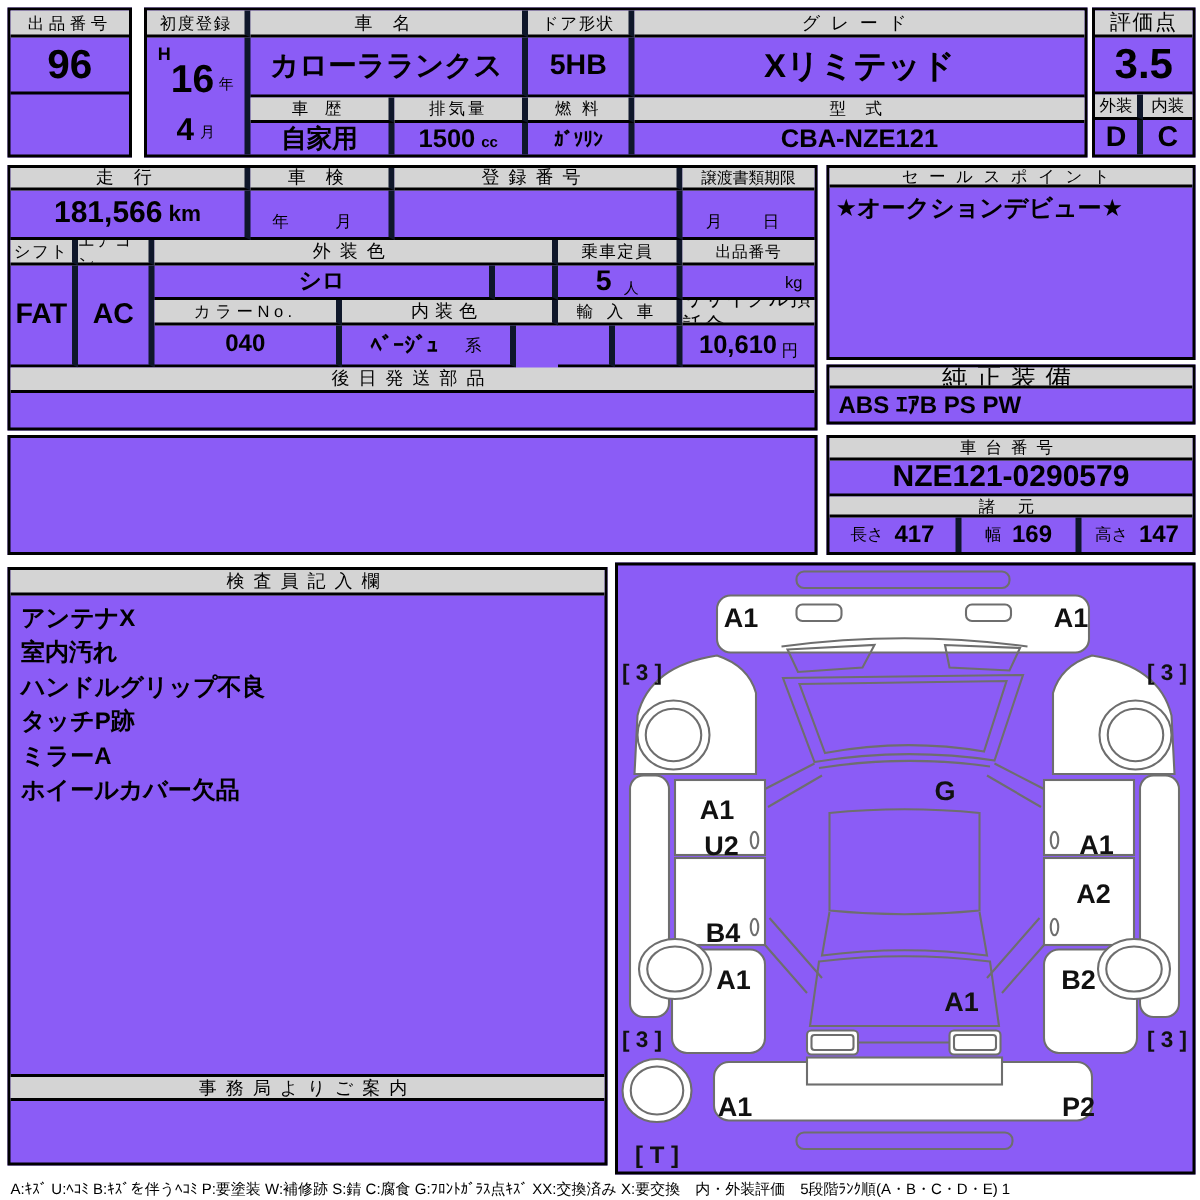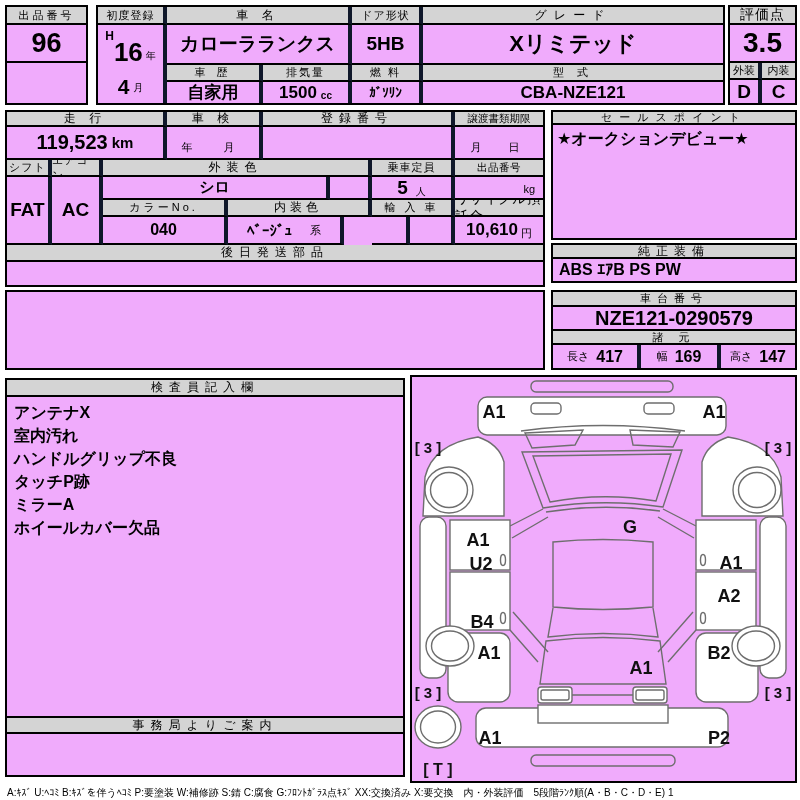--- a/index.html
+++ b/index.html
@@ -1,18 +1,18 @@
 <!DOCTYPE html>
 <html><head>
 <meta charset="utf-8">
 <style>
   html,body{margin:0;padding:0;background:#fff;}
   body{font-family:"Liberation Sans","DejaVu Sans",sans-serif;color:#000;}
   #sheet{position:relative;width:800px;height:800px;background:#fff;overflow:hidden;}
-  .box{position:absolute;border:2px solid #000;background:#f0abfc;box-sizing:border-box;}
+  .box{position:absolute;border:2px solid #000;background:#8b5cf6;box-sizing:border-box;}
   .c{position:absolute;box-sizing:border-box;overflow:hidden;}
   .h{background:#d4d4d4;display:flex;align-items:center;justify-content:center;font-size:12px;letter-spacing:3px;}
   .v{display:flex;align-items:center;justify-content:center;font-weight:700;}
   .br{border-right:4px solid #0f172a;}
   .bb{border-bottom:2px solid #000;}
   .bt{border-top:2px solid #000;}
   .unit{font-weight:700;}
   .note-line{font-weight:700;font-size:16px;line-height:23px;}
   svg text{font-family:"Liberation Sans","DejaVu Sans",sans-serif;font-weight:700;fill:#111;}
   .carline{fill:none;stroke:#6e6e6e;stroke-width:1.4;}
@@ -71,21 +71,21 @@
     <div class="c v" style="left:32px;top:73px;width:33px;height:23px;font-size:19px">C</div>
   </div>
 
   <div class="box" style="left:5px;top:110px;width:540px;height:177px">
     <div class="c h br bb" style="left:0;top:0;width:160px;height:15px;letter-spacing:5px">走 行</div>
     <div class="c h br bb" style="left:160px;top:0;width:96px;height:15px;letter-spacing:5px">車 検</div>
     <div class="c h br bb" style="left:256px;top:0;width:192px;height:15px;letter-spacing:6px">登録番号</div>
     <div class="c h bb" style="left:448px;top:0;width:88px;height:15px;font-size:10.5px;letter-spacing:0">譲渡書類期限</div>
 
     <div class="c v br bb" style="left:0;top:15px;width:160px;height:33px">
-      <span style="font-size:20px">119,523</span>
+      <span style="font-size:20px">181,566</span>
       <span class="unit" style="font-size:15px;margin-left:4px">km</span>
     </div>
     <div class="c br bb" style="left:160px;top:15px;width:96px;height:33px;display:flex;align-items:flex-end;justify-content:center;font-size:11px;padding-bottom:3px;letter-spacing:10px">年　月</div>
     <div class="c br bb" style="left:256px;top:15px;width:192px;height:33px"></div>
     <div class="c bb" style="left:448px;top:15px;width:88px;height:33px;display:flex;align-items:flex-end;justify-content:center;font-size:11px;padding-bottom:3px;letter-spacing:8px">月　日</div>
 
     <div class="c h br bb" style="left:0;top:48px;width:45px;height:17px;font-size:11px;letter-spacing:1px">シフト</div>
     <div class="c h br bb" style="left:45px;top:48px;width:51px;height:17px;font-size:11px;letter-spacing:1px">エアコン</div>
     <div class="c h br bb" style="left:96px;top:48px;width:269px;height:17px;letter-spacing:6px">外装色</div>
     <div class="c h br bb" style="left:365px;top:48px;width:83px;height:17px;font-size:11px;letter-spacing:1px">乗車定員</div>
@@ -125,21 +125,21 @@
   <div class="box" style="left:5px;top:290px;width:540px;height:80px">
     <div class="c" style="left:0;top:17px;width:536px;height:59px"></div>
   </div>
 
   <div class="box" style="left:551px;top:110px;width:246px;height:130px">
     <div class="c h bb" style="left:0;top:0;width:242px;height:13px;font-size:11px;letter-spacing:7px">セールスポイント</div>
     <div class="c" style="left:0;top:13px;width:242px;height:113px;padding:4px 4px;font-weight:700;font-size:16px">★オークションデビュー★</div>
   </div>
 
   <div class="box" style="left:551px;top:243px;width:246px;height:40px">
-    <div class="c h bb" style="left:0;top:0;width:242px;height:14px;font-size:12px;letter-spacing:6px">純正装備</div>
+    <div class="c h bb" style="left:0;top:0;width:242px;height:14px;font-size:17px;letter-spacing:6px">純正装備</div>
     <div class="c" style="left:0;top:14px;width:242px;height:22px;display:flex;align-items:center;padding-left:6px;font-weight:700;font-size:16px">ABS ｴｱB PS PW</div>
   </div>
 
   <div class="box" style="left:551px;top:290px;width:246px;height:80px">
     <div class="c h bb" style="left:0;top:0;width:242px;height:15px;font-size:11px;letter-spacing:6px">車台番号</div>
     <div class="c v bb" style="left:0;top:15px;width:242px;height:24px;font-size:20px">NZE121-0290579</div>
     <div class="c h bb" style="left:0;top:39px;width:242px;height:14px;font-size:11px;letter-spacing:6px">諸 元</div>
     <div class="c br" style="left:0;top:53px;width:88px;height:23px;display:flex;align-items:center;justify-content:center">
       <span style="font-size:11px">長さ</span>
       <span style="font-weight:700;font-size:16px;margin-left:7px">417</span>

